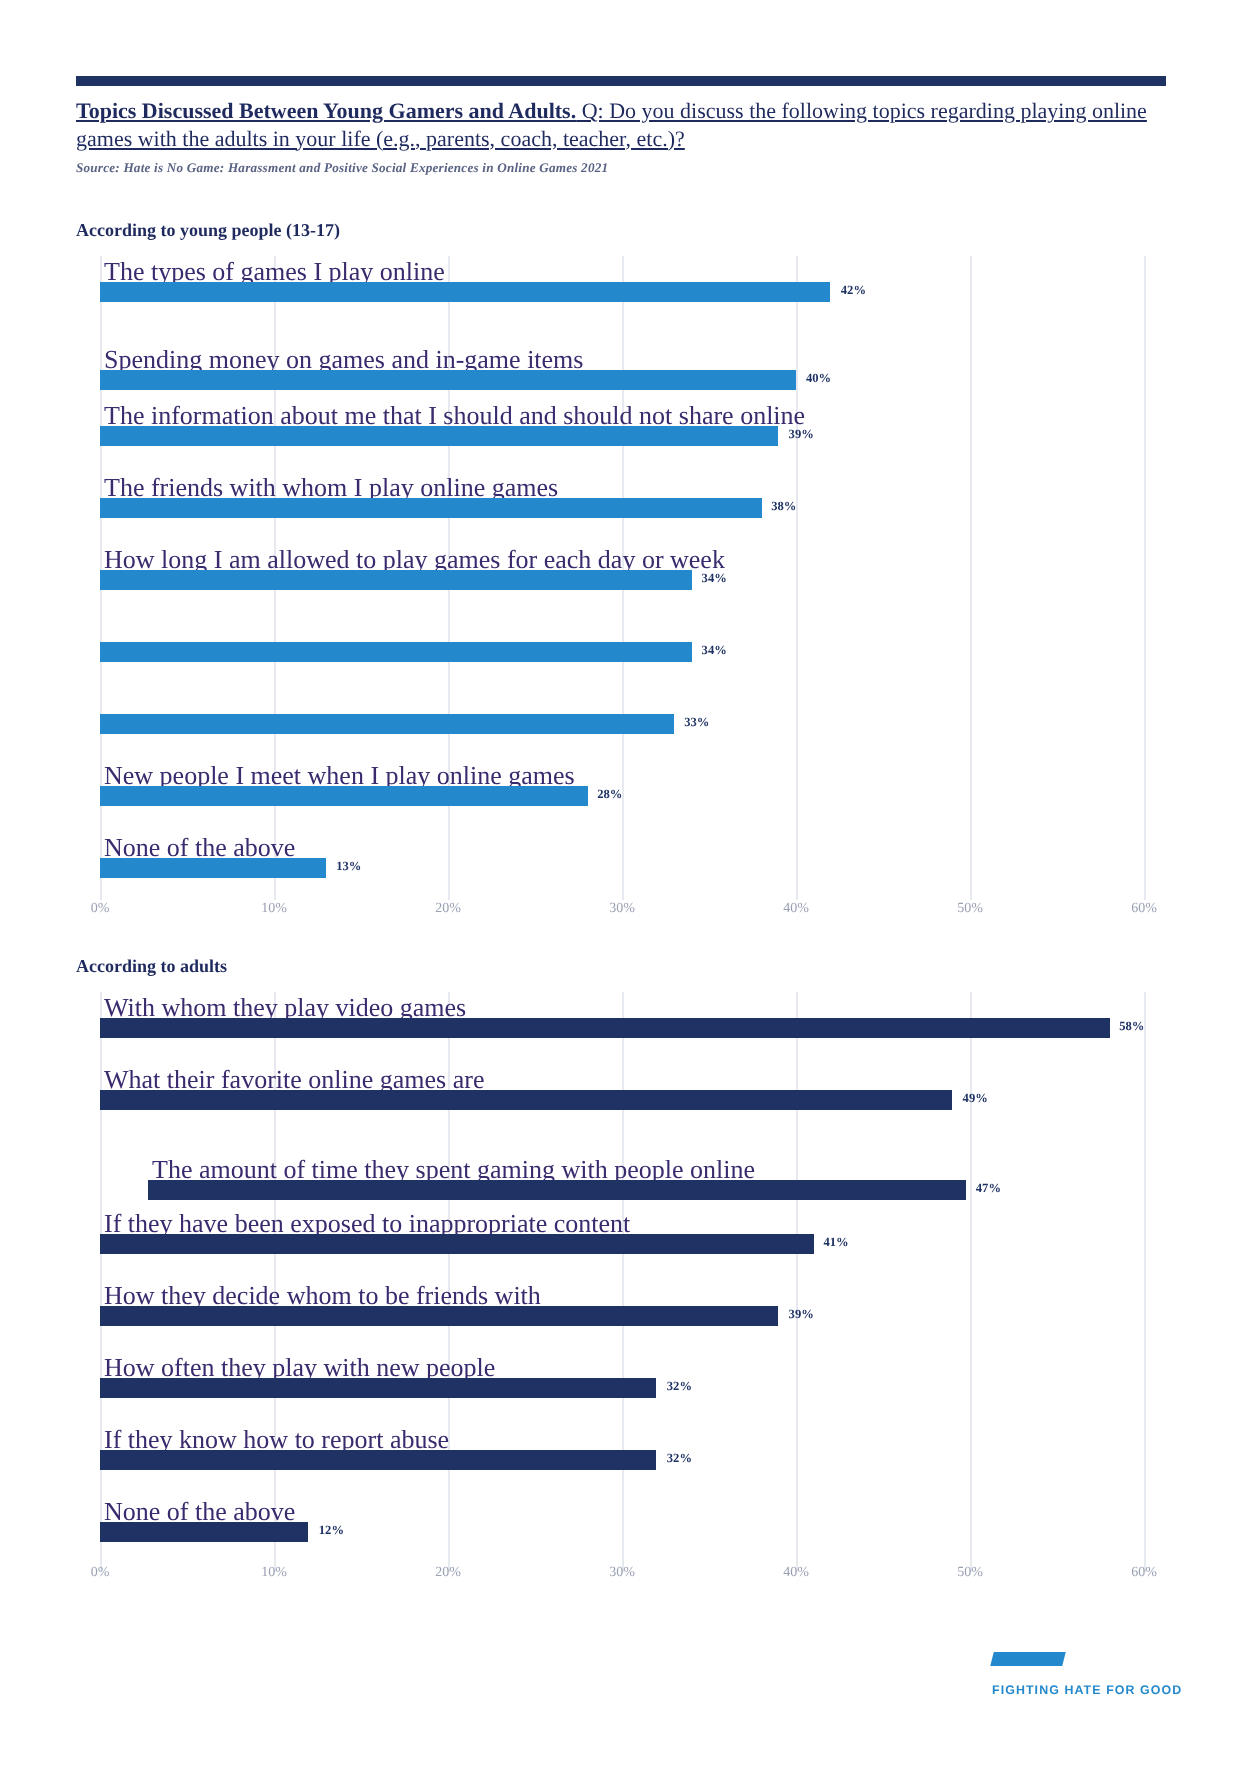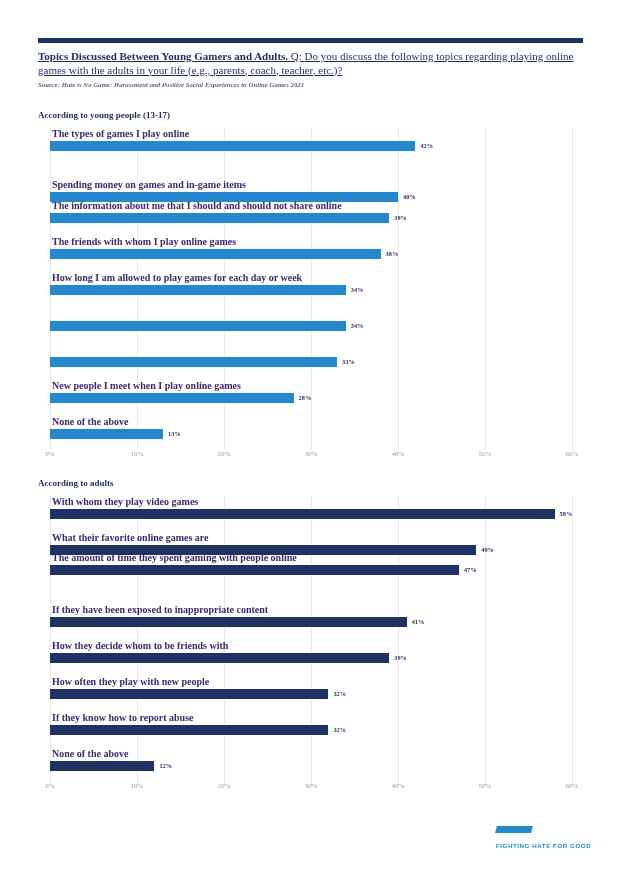--- a/index.html
+++ b/index.html
@@ -103,22 +103,22 @@
   .row {
     position: absolute;
     left: 0;
     width: 522px;
     height: 30px;
   }
   .row-label {
     position: absolute;
     left: 2px;
     top: 0px;
-    font-size: 10px;
-    font-weight: bold;
+    font-size: 13px;
+    font-weight: normal;
     color: #3a2a6e;
     white-space: nowrap;
   }
   .bar {
     position: absolute;
     left: 0;
     top: 13px;
     height: 10px;
   }
   .bar-value {
@@ -214,21 +214,21 @@
         <div class="gridline" style="left: 348px;"></div>
         <div class="gridline" style="left: 435px;"></div>
         <div class="gridline" style="left: 522px;"></div>
       </div>
     <div class="rows">
         <div class="row" style="top: 0px;">
           <div class="row-label">The types of games I play online</div>
           <div class="bar" style="width: 365.4px; background: rgb(36, 137, 204);"></div>
           <div class="bar-value" style="left: 370.4px;">42%</div>
         </div>
-        <div class="row" style="top: 51px;">
+        <div class="row" style="top: 44px;">
           <div class="row-label">Spending money on games and in-game items</div>
           <div class="bar" style="width: 348px; background: rgb(36, 137, 204);"></div>
           <div class="bar-value" style="left: 353px;">40%</div>
         </div>
         <div class="row" style="top: 72px;">
           <div class="row-label">The information about me that I should and should not share online</div>
           <div class="bar" style="width: 339.3px; background: rgb(36, 137, 204);"></div>
           <div class="bar-value" style="left: 344.3px;">39%</div>
         </div>
         <div class="row" style="top: 108px;">
@@ -286,21 +286,21 @@
         <div class="row" style="top: 0px;">
           <div class="row-label">With whom they play video games</div>
           <div class="bar" style="width: 504.6px; background: rgb(31, 50, 100);"></div>
           <div class="bar-value" style="left: 509.6px;">58%</div>
         </div>
         <div class="row" style="top: 36px;">
           <div class="row-label">What their favorite online games are</div>
           <div class="bar" style="width: 426.3px; background: rgb(31, 50, 100);"></div>
           <div class="bar-value" style="left: 431.3px;">49%</div>
         </div>
-        <div class="row" style="top: 56px;">
+        <div class="row" style="top: 81px; margin-left: 24px;">
           <div class="row-label">The amount of time they spent gaming with people online</div>
           <div class="bar" style="width: 408.9px; background: rgb(31, 50, 100);"></div>
           <div class="bar-value" style="left: 413.9px;">47%</div>
         </div>
         <div class="row" style="top: 108px;">
           <div class="row-label">If they have been exposed to inappropriate content</div>
           <div class="bar" style="width: 356.7px; background: rgb(31, 50, 100);"></div>
           <div class="bar-value" style="left: 361.7px;">41%</div>
         </div>
         <div class="row" style="top: 144px;">

